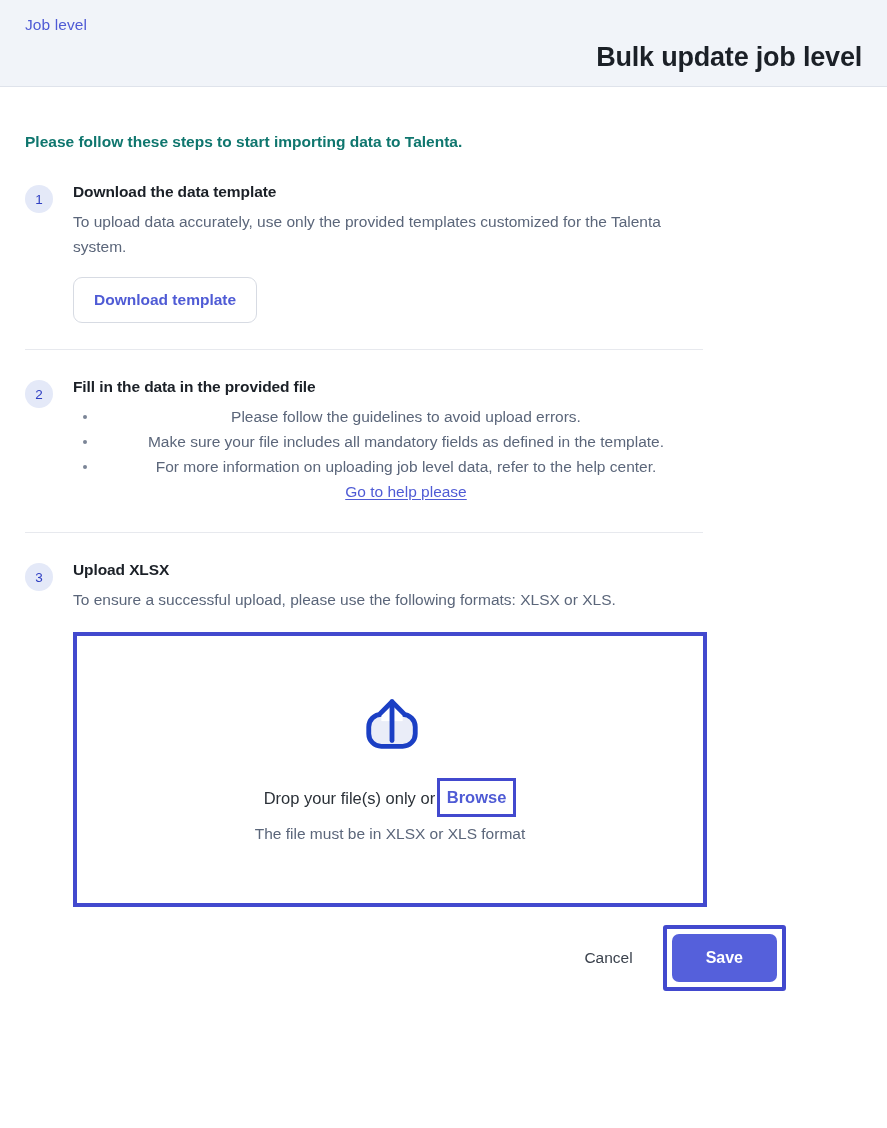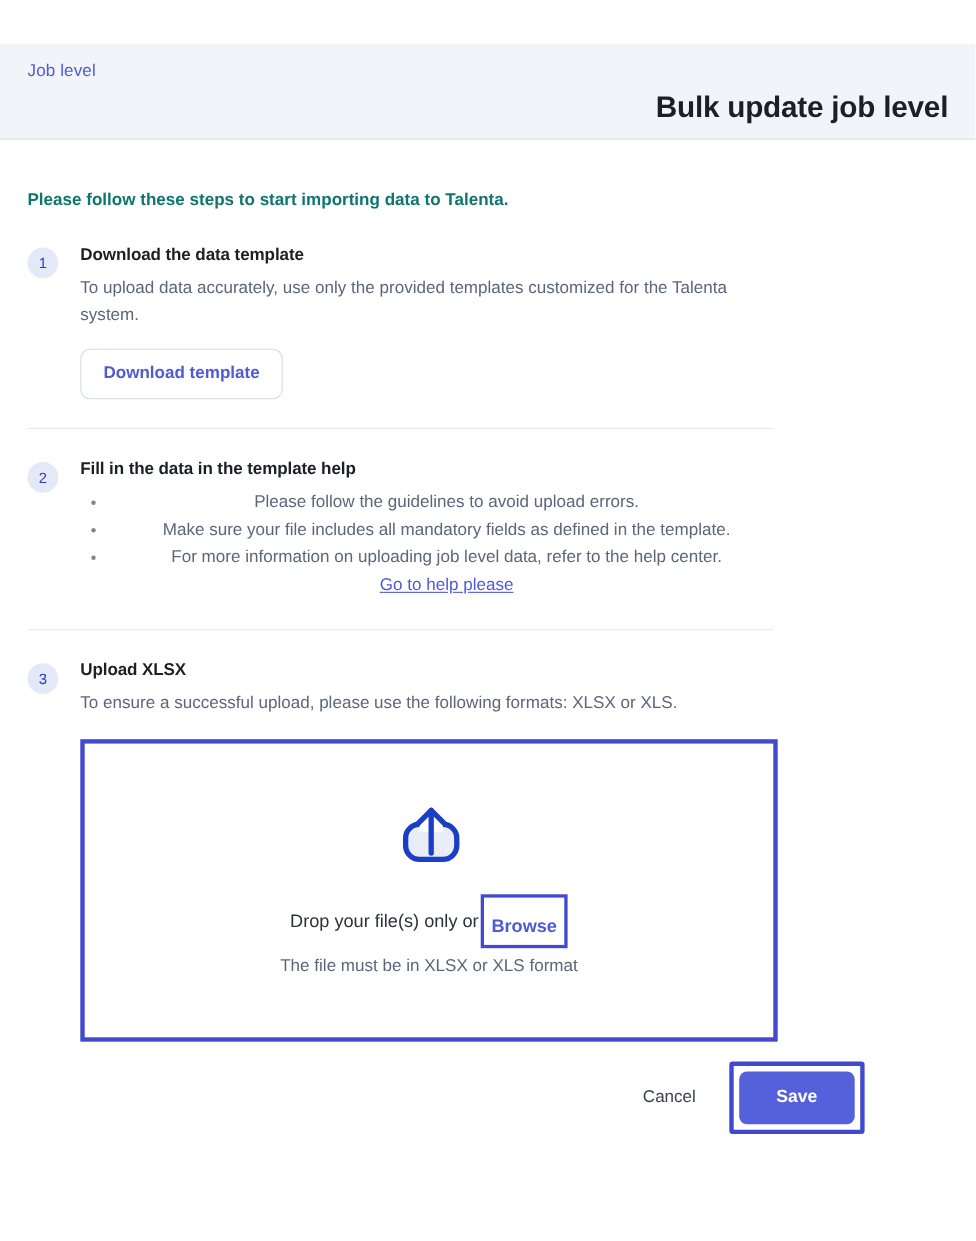--- a/index.html
+++ b/index.html
@@ -11,21 +11,20 @@
     font-family: "Liberation Sans", sans-serif;
     -webkit-font-smoothing: antialiased;
   }
 
   .page {
     position: relative;
     width: 887px;
     height: 1003px;
     background: #ffffff;
     overflow: hidden;
-    margin-top: 40px;
   }
 
   
   .header {
     background: #F1F4F9;
     border-bottom: 1px solid #DFE3EB;
     padding: 14px 25px 16px 25px;
     height: 87px;
   }
   .breadcrumb {
@@ -175,21 +174,21 @@
     font-size: 16.5px;
     color: #2B3138;
     line-height: 22px;
     display: flex;
     align-items: center;
     white-space: pre;
   }
   .browse-focus {
     border: 3px solid #4249CE;
     background: #ffffff;
-    padding: 16px 7px 7px 7px;
+    padding: 6px 7px 7px 7px;
     margin-left: -3px;
     display: inline-block;
     line-height: 20px;
   }
   .browse-link {
     color: #4F5BD5;
     font-size: 16.5px;
     font-weight: 700;
     cursor: pointer;
     line-height: 20px;
@@ -262,21 +261,21 @@
         <div class="step-desc">To upload data accurately, use only the provided templates customized for the Talenta system.</div>
         <button class="download-btn">Download template</button>
       </div>
     </div>
 
     <div class="divider"></div>
 
     <div class="step" style="padding-top:26px;">
       <div class="step-badge">2</div>
       <div class="step-content">
-        <div class="step-title">Fill in the data in the template help</div>
+        <div class="step-title">Fill in the data in the provided file</div>
         <ul class="bullets">
           <li>Please follow the guidelines to avoid upload errors.</li>
           <li>Make sure your file includes all mandatory fields as defined in the template.</li>
           <li>
             <span>For more information on uploading job level data, refer to the help center.</span><br>
             <span class="help-link">Go to help please</span>
           </li>
         </ul>
       </div>
     </div>

